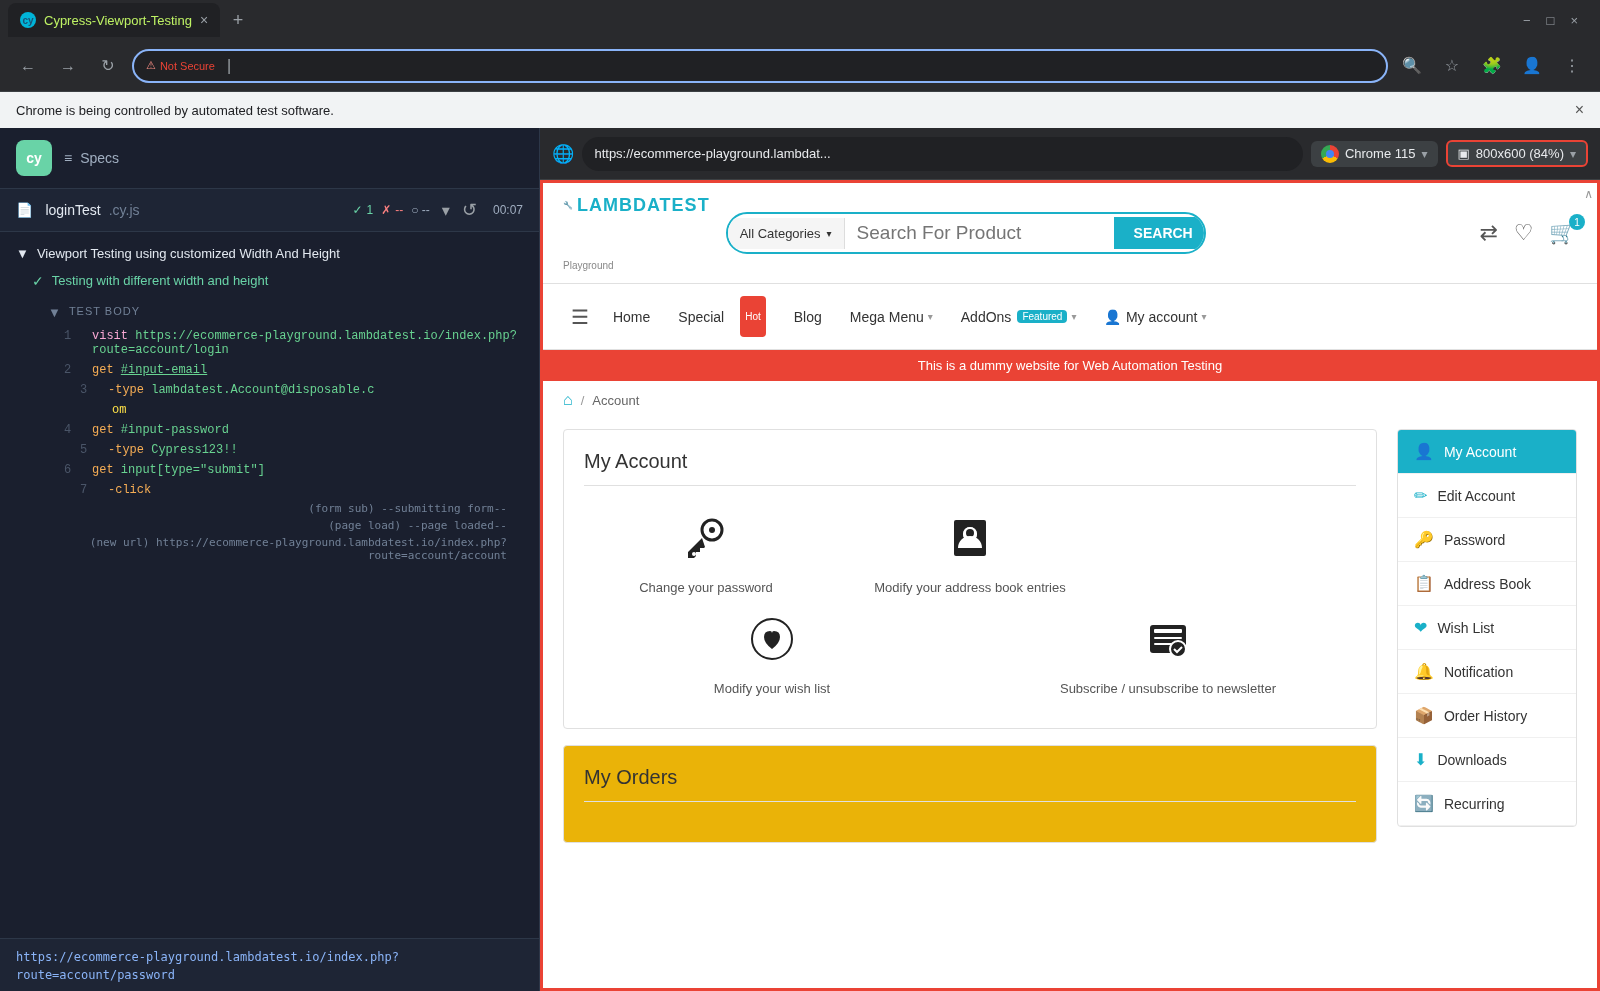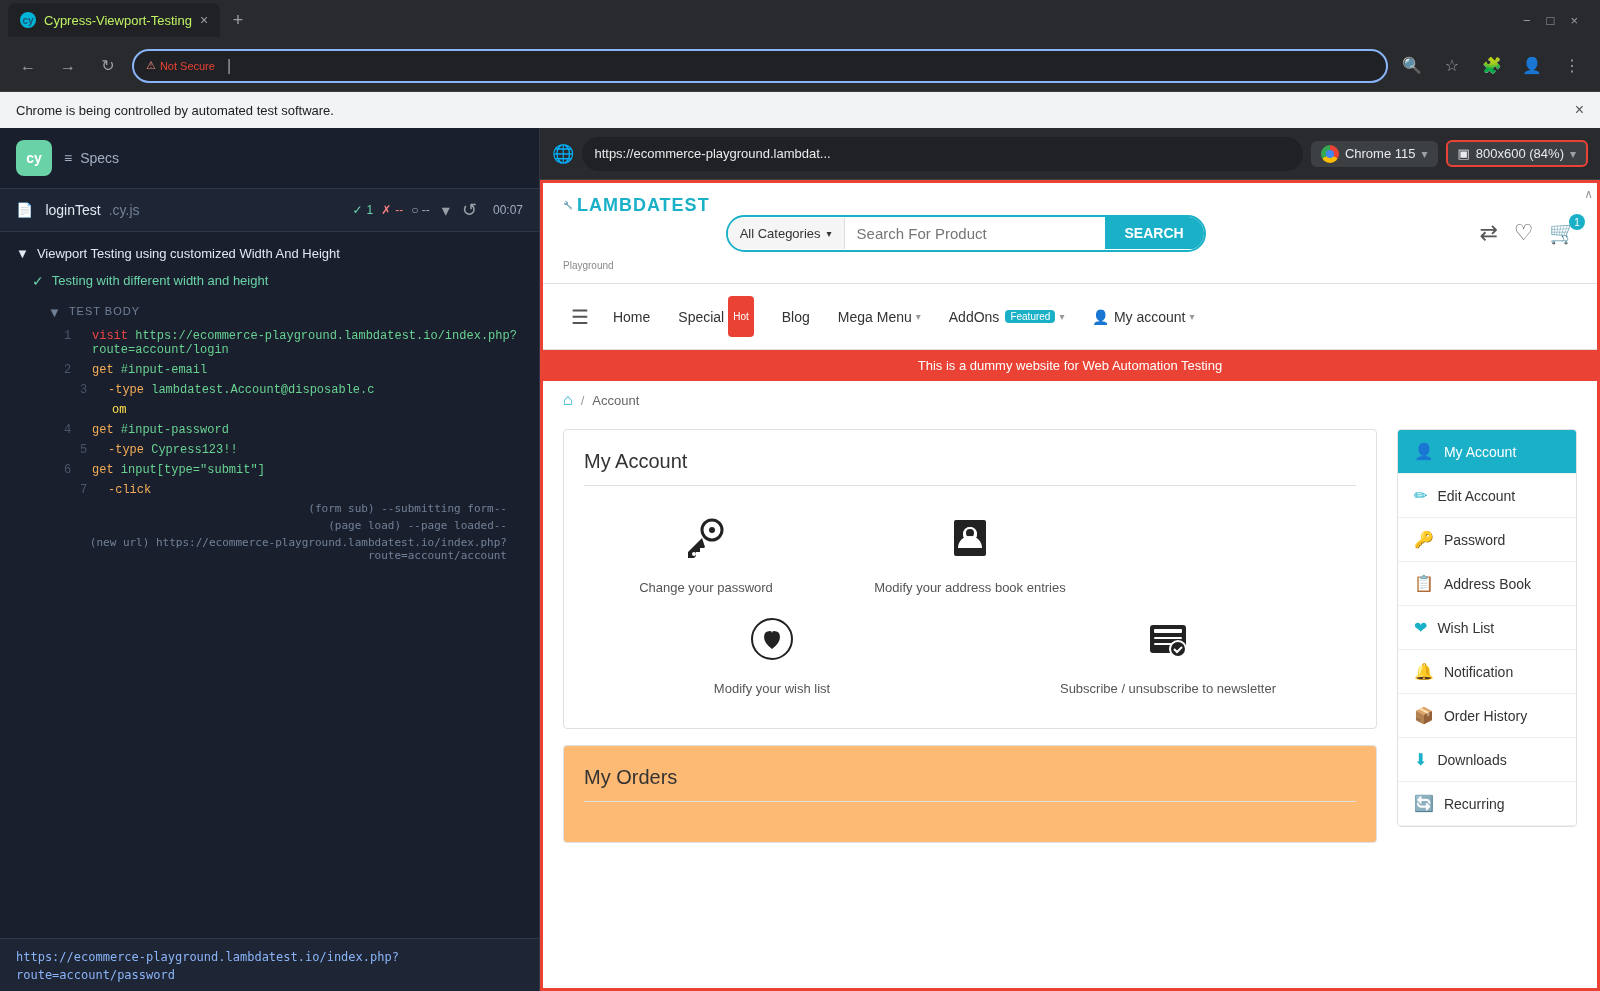--- a/index.html
+++ b/index.html
@@ -90,21 +90,21 @@
     .search-input { flex: 1; padding: 8px 12px; border: none; outline: none; font-size: 13px; color: #999; }
     .search-btn { background: #1ab0c8; color: white; border: none; padding: 8px 20px; font-size: 14px; font-weight: bold; cursor: pointer; }
     .header-icons { margin-left: auto; display: flex; align-items: center; gap: 16px; }
     .header-icon { font-size: 22px; color: #555; cursor: pointer; position: relative; }
     .cart-badge { position: absolute; top: -6px; right: -8px; background: #1ab0c8; color: white; border-radius: 50%; width: 16px; height: 16px; font-size: 10px; display: flex; align-items: center; justify-content: center; }
 
     
     .site-nav { background: white; padding: 0 20px; display: flex; align-items: center; gap: 4px; border-bottom: 1px solid #e0e0e0; }
     .nav-hamburger { font-size: 20px; color: #555; cursor: pointer; padding: 12px 8px; }
     .nav-link { color: #333; text-decoration: none; font-size: 14px; padding: 12px 12px; cursor: pointer; display: flex; align-items: center; gap: 4px; }
-    .nav-badge { background: #ea4335; color: white; font-size: 10px; padding: 15px 5px; border-radius: 4px; margin-left: 0; }
+    .nav-badge { background: #ea4335; color: white; font-size: 10px; padding: 15px 5px; border-radius: 4px; margin-left: 12px; }
     .nav-badge-featured { background: #1ab0c8; color: white; font-size: 10px; padding: 1px 5px; border-radius: 4px; margin-left: 2px; }
     .nav-chevron { font-size: 10px; color: #999; }
 
     
     .announcement { background: #ea4335; color: white; text-align: center; padding: 8px; font-size: 13px; font-weight: 500; }
 
     
     .breadcrumb { padding: 10px 20px; display: flex; align-items: center; gap: 8px; font-size: 13px; color: #666; }
     .breadcrumb-home { color: #1ab0c8; font-size: 16px; cursor: pointer; }
     .breadcrumb-sep { color: #999; }
@@ -115,21 +115,21 @@
 
     
     .main-area { flex: 1; }
     .account-section { background: white; border: 1px solid #e0e0e0; border-radius: 4px; padding: 20px; margin-bottom: 16px; }
     .section-title { font-size: 20px; color: #333; font-weight: normal; border-bottom: 1px solid #e0e0e0; padding-bottom: 12px; margin-bottom: 20px; }
     .account-grid { display: grid; grid-template-columns: repeat(3, 1fr); gap: 20px; padding: 10px 0; }
     .account-item { display: flex; flex-direction: column; align-items: center; gap: 10px; cursor: pointer; }
     .account-item-icon { font-size: 40px; color: #333; }
     .account-item-text { font-size: 13px; color: #555; text-align: center; line-height: 1.4; }
     .account-grid-2 { display: grid; grid-template-columns: repeat(2, 1fr); gap: 20px; padding: 10px 0; }
-    .orders-section { background: #fdba74; border: 1px solid #e0e0e0; border-radius: 4px; padding: 20px; }
+    .orders-section { background: #eab308; border: 1px solid #e0e0e0; border-radius: 4px; padding: 20px; }
 
     
     .account-sidebar { width: 180px; }
     .sidebar-menu { background: white; border: 1px solid #e0e0e0; border-radius: 4px; overflow: hidden; }
     .sidebar-item { display: flex; align-items: center; gap: 10px; padding: 12px 16px; font-size: 14px; color: #333; cursor: pointer; border-bottom: 1px solid #f0f0f0; }
     .sidebar-item.active { background: #1ab0c8; color: white; }
     .sidebar-item.active .sidebar-icon { color: white; }
     .sidebar-icon { font-size: 16px; color: #1ab0c8; }
     .sidebar-item.active .sidebar-icon { color: white; }
   </style>
@@ -232,25 +232,25 @@
         </div>
 
         <div class="test-body-section" style="padding-left: 32px;">
           <div class="test-item">
             <span style="color:#718096;">▼</span>
             <span style="color:#718096; font-size:11px; letter-spacing:1px;">TEST BODY</span>
           </div>
 
           <div class="code-line code-indent">
             <span class="line-num">1</span>
-            <span class="code-text"><span style="color:#ef4444;font-family:Liberation Mono, monospace;">visit</span> <span style="color:#68d391;">https://ecommerce-playground.lambdatest.io/index.php?route=account/login</span></span>
+            <span class="code-text"><span style="color:#f9a8d4;font-family:Liberation Mono, monospace;">visit</span> <span style="color:#68d391;">https://ecommerce-playground.lambdatest.io/index.php?route=account/login</span></span>
           </div>
           <div class="code-line code-indent">
             <span class="line-num">2</span>
-            <span class="code-text"><span style="color:#f6ad55;">get</span> <span style="color:#68d391;">#input-email</span></span>
+            <span class="code-text"><span style="color:#f6ad55;">get</span> <span style="color:#68d391;text-decoration:underline;">#input-email</span></span>
           </div>
           <div class="code-line code-indent2">
             <span class="line-num">3</span>
             <span class="code-text"><span style="color:#f6ad55;">-type</span> <span style="color:#68d391;">lambdatest.Account@disposable.c</span></span>
           </div>
           <div class="code-line" style="padding-left: 80px;">
             <span class="code-text" style="color:#fde047;">om</span>
           </div>
           <div class="code-line code-indent">
             <span class="line-num">4</span>
@@ -320,21 +320,21 @@
               </div>
               <div class="logo-sub">Playground</div>
             </div>
           </div>
 
           <div class="search-area">
             <div class="category-select">
               <span>All Categories</span>
               <span style="font-size:10px;">▾</span>
             </div>
-            <input type="text" class="search-input" placeholder="Search For Product" style="color: rgb(153, 153, 153); font-size: 15px;">
+            <input type="text" class="search-input" placeholder="Search For Product" style="color: rgb(153, 153, 153); font-size: 19px;">
             <button class="search-btn">SEARCH</button>
           </div>
 
           <div class="header-icons">
             <span class="header-icon">⇄</span>
             <span class="header-icon">♡</span>
             <span class="header-icon" style="position:relative;">
               🛒
               <span class="cart-badge">1</span>
             </span>

